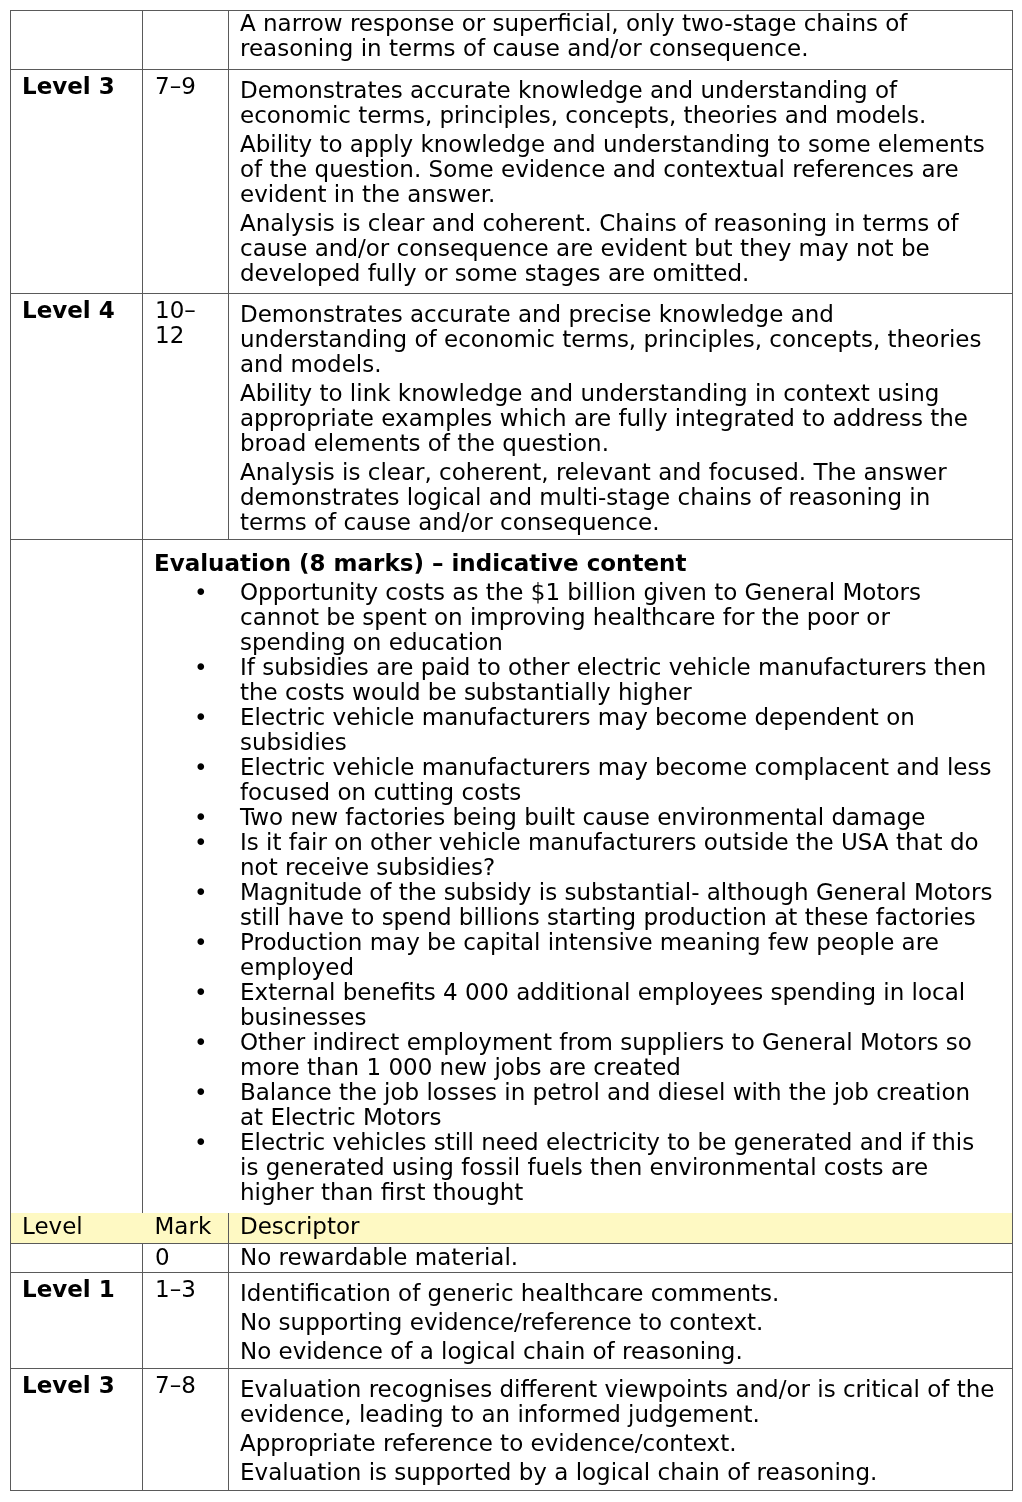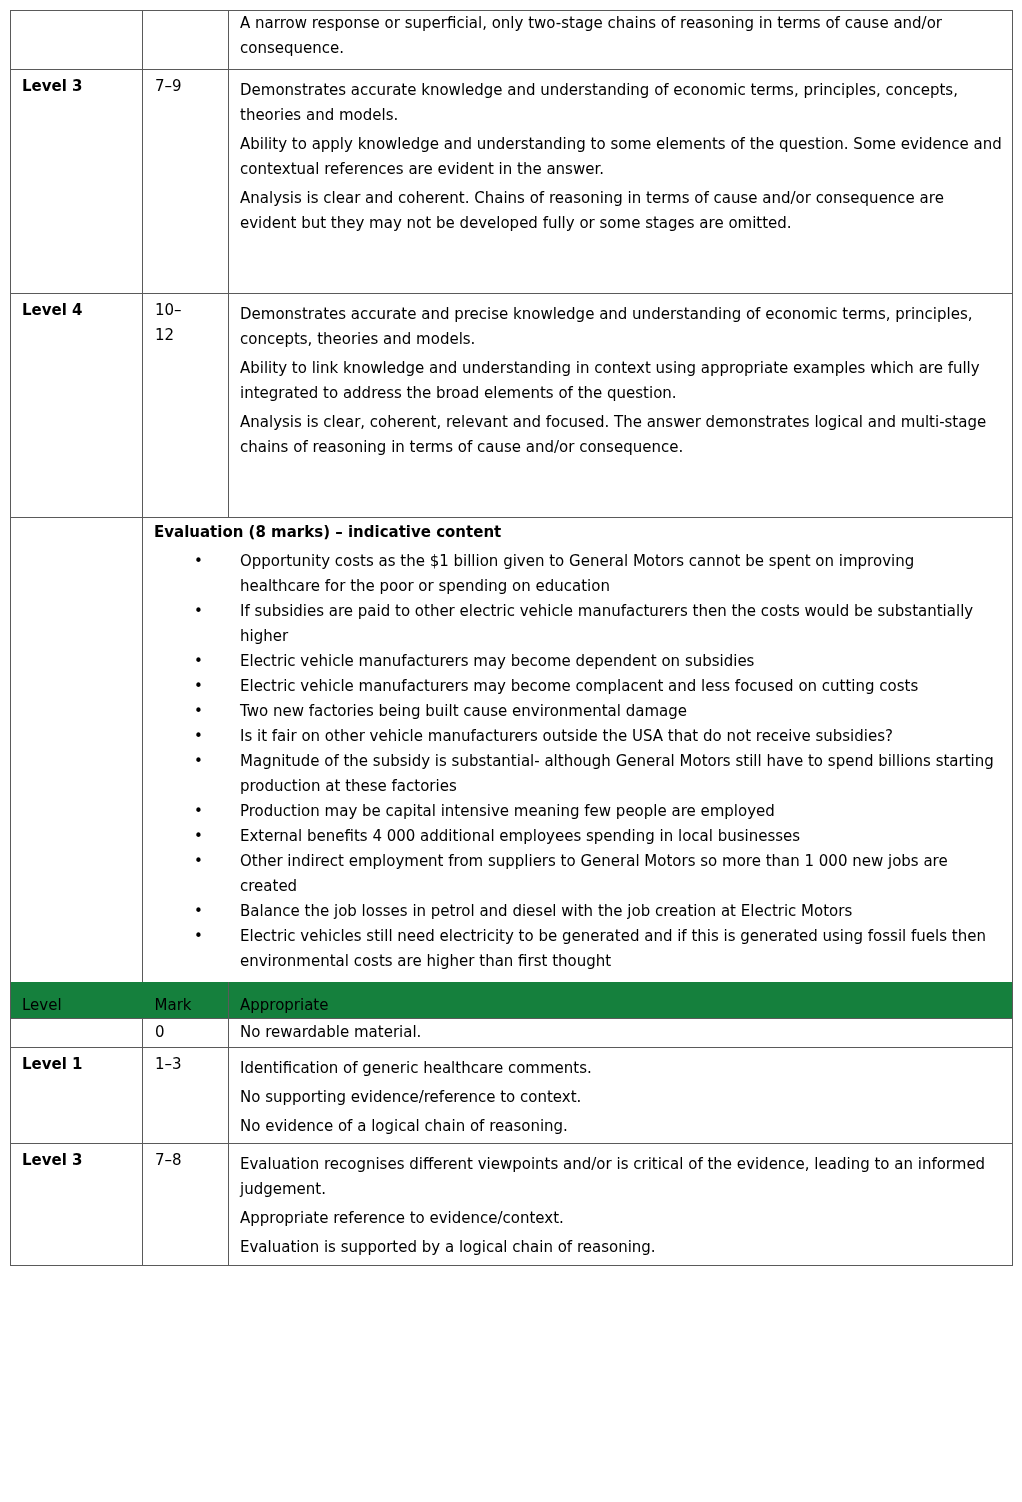--- a/index.html
+++ b/index.html
@@ -1,35 +1,35 @@
 <!DOCTYPE html>
 <html><head>
 <meta charset="utf-8">
 <style>
   html, body { margin: 0; padding: 0; background: #ffffff; }
   body { width: 1022px; height: 1502px; overflow: hidden; position: relative;
          font-family: "DejaVu Sans", "Liberation Sans", sans-serif; color: #000; }
   table.ms { position: absolute; left: 10px; top: 10px; width: 1003px;
              border-collapse: collapse; table-layout: fixed; }
-  table.ms td { border: 1.5px solid #5a5a5a; vertical-align: top; font-size: 15px;
+  table.ms td { border: 1.5px solid #5a5a5a; vertical-align: top; font-size: 23px;
                 line-height: 25px; padding: 0; }
   col.c1 { width: 132px; } col.c2 { width: 86px; } col.c3 { width: auto; }
   .lvl { font-weight: bold; padding: 2px 0 0 11px !important; }
   .mk  { padding: 2px 0 0 12px !important; }
   .desc { padding: 2px 10px 2px 11px !important; }
   .desc p { margin: 0 0 4px 0; }
   .desc p:last-child { margin-bottom: 2px; }
   .desc.first { padding-top: 0 !important; }
   .lvl-top, .mk-top, .desc-top { padding-top: 8px !important; }
   .eval-cell { padding: 2px 12px 4px 11px !important; }
-  .eval-title { font-weight: bold; margin: 0 0 4px 0; }
+  .eval-title { font-weight: bold; margin: 9px 0 4px 0; }
   ul.eval-list { margin: 4px; padding: 0 0 0 70px; list-style: none; }
   ul.eval-list li { position: relative; margin: 0; padding-left: 12px; }
   ul.eval-list li::before { content: "\2022"; position: absolute; left: -34px; top: 0; }
-  tr.hdr td { background: #15803d; padding: 11px 0 0 11px; }
+  tr.hdr td { background: #fef9c3; padding: 1px 0 0 11px; }
   tr.hdr td.mkh { padding-left: 12px; }
 </style>
 </head>
 <body>
 
 <table class="ms">
   <colgroup>
       <col class="c1">
       <col class="c2">
       <col class="c3">
@@ -82,21 +82,21 @@
         <li>Other indirect employment from suppliers to General Motors so more than 1 000 new jobs are created</li>
         <li>Balance the job losses in petrol and diesel with the job creation at Electric Motors</li>
         <li>Electric vehicles still need electricity to be generated and if this is generated using fossil fuels then environmental costs are higher than first thought</li>
       </ul>
     </td>
   </tr>
 
   <tr class="hdr" style="height:30px">
     <td style="border-left:1.5px solid #5a5a5a; border-right:none; border-top:none">Level</td>
     <td class="mkh" style="border-left:none; border-top:none">Mark</td>
-    <td style="border-top:none">Appropriate</td>
+    <td style="border-top:none">Descriptor</td>
   </tr>
 
   <tr style="height:28px">
     <td class="lvl"></td>
     <td class="mk" style="padding-top:1px!important">0</td>
     <td class="desc" style="padding-top:1px!important">No rewardable material.</td>
   </tr>
 
   <tr style="height:96px">
     <td class="lvl" style="padding-top:4px!important">Level 1</td>

